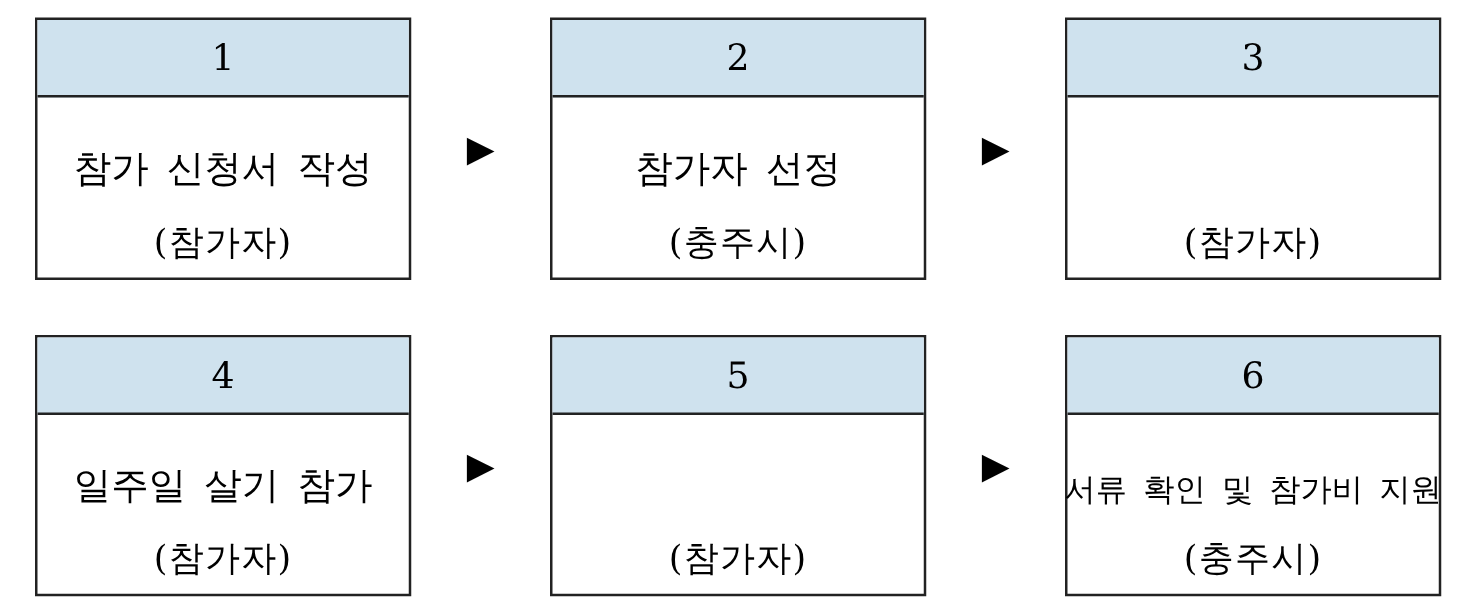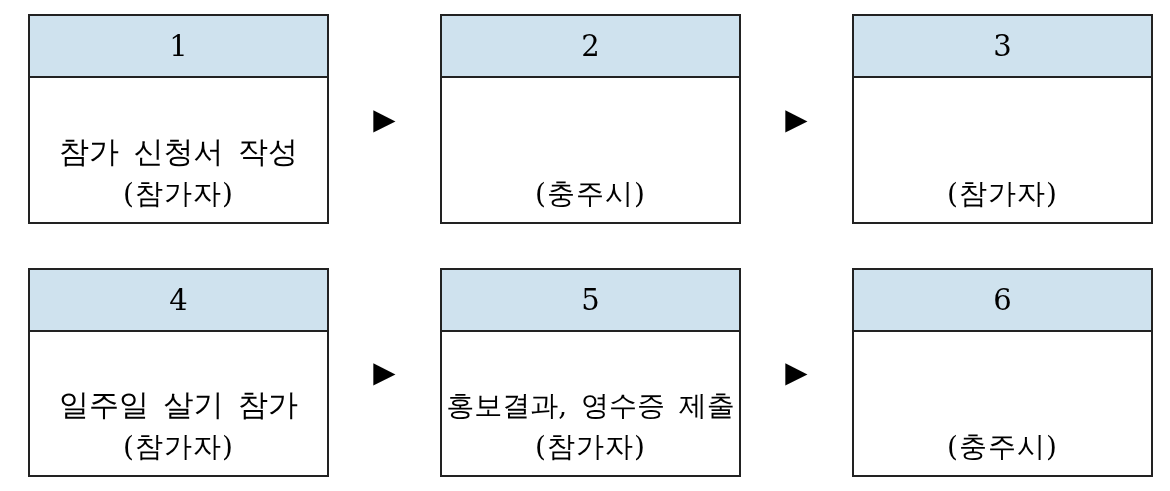--- a/index.html
+++ b/index.html
@@ -53,21 +53,21 @@
   }
   .step-title {
     font-size: 30px;
     line-height: 1;
     word-spacing: 5px;
     white-space: nowrap;
   }
   .step-title.fit-md { font-size: 28px; }
   .step-title.fit-sm { font-size: 25px; }
   .step-actor {
-    margin-top: 13px;
+    margin-top: 29px;
     font-size: 28px;
     line-height: 1;
     letter-spacing: 1px;
   }
   .flow-arrow {
     width: 111px;
     flex: 0 0 111px;
     text-align: center;
     font-family: "DejaVu Sans", "Liberation Sans", sans-serif;
     font-size: 29px;
@@ -86,20 +86,21 @@
       <div class="step-header">1</div>
       <div class="step-body">
         <div class="step-title">참가 신청서 작성</div>
         <div class="step-actor">(참가자)</div>
       </div>
     </div>
     <div class="flow-arrow">▶</div>
     <div class="step-box">
       <div class="step-header">2</div>
       <div class="step-body">
+        <div class="step-title">참가자 선정</div>
         <div class="step-actor">(충주시)</div>
       </div>
     </div>
     <div class="flow-arrow">▶</div>
     <div class="step-box">
       <div class="step-header">3</div>
       <div class="step-body">
         <div class="step-actor">(참가자)</div>
       </div>
     </div>
@@ -110,26 +111,26 @@
       <div class="step-header">4</div>
       <div class="step-body">
         <div class="step-title">일주일 살기 참가</div>
         <div class="step-actor">(참가자)</div>
       </div>
     </div>
     <div class="flow-arrow">▶</div>
     <div class="step-box">
       <div class="step-header">5</div>
       <div class="step-body">
-        <div class="step-title fit-md">홍보결과, 영수증 제출</div>
         <div class="step-actor">(참가자)</div>
       </div>
     </div>
     <div class="flow-arrow">▶</div>
     <div class="step-box">
       <div class="step-header">6</div>
       <div class="step-body">
+        <div class="step-title fit-sm">서류 확인 및 참가비 지원</div>
         <div class="step-actor">(충주시)</div>
       </div>
     </div>
   </div>
 
 </div>
 
 </body></html>

